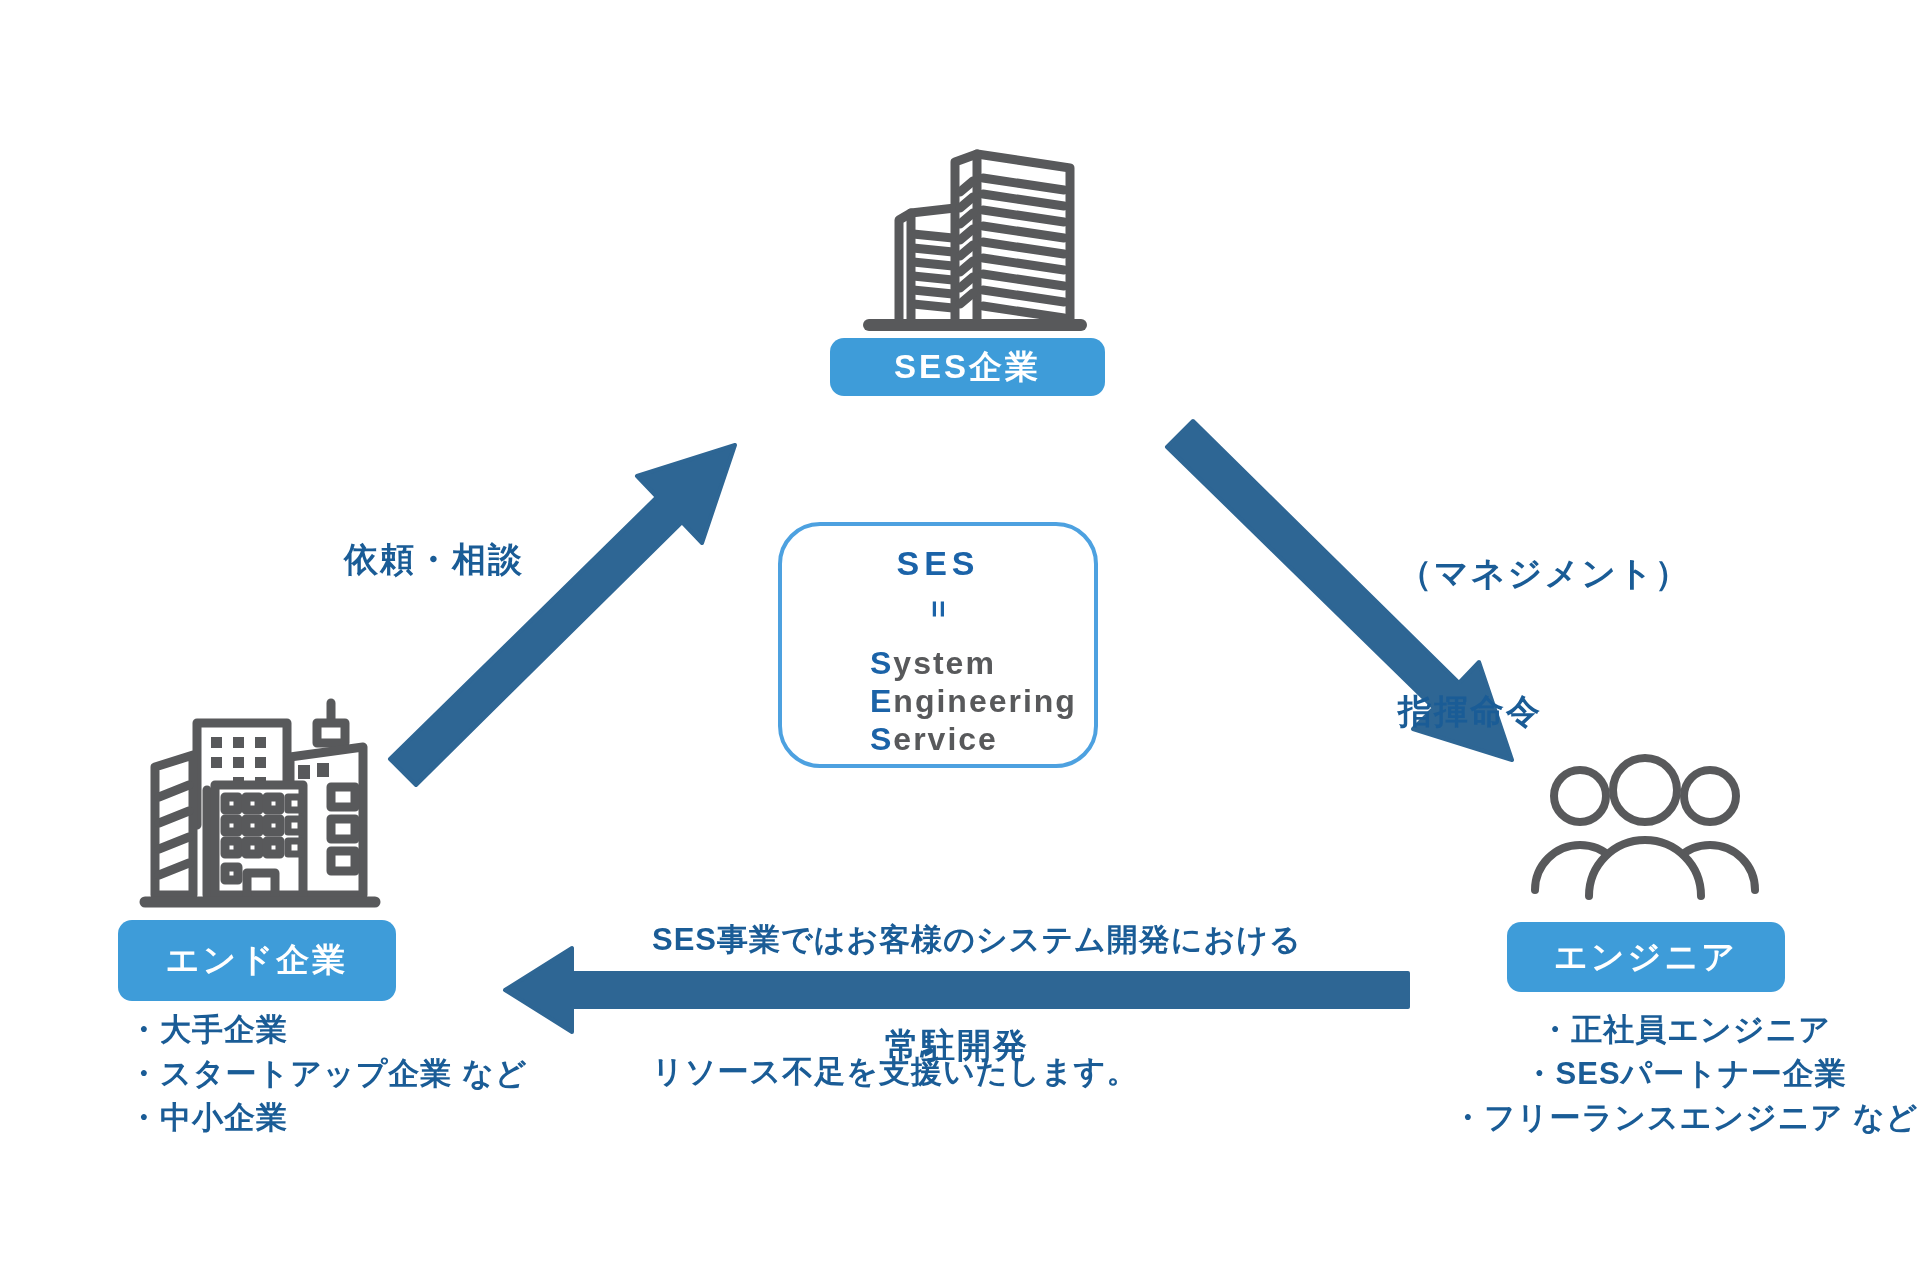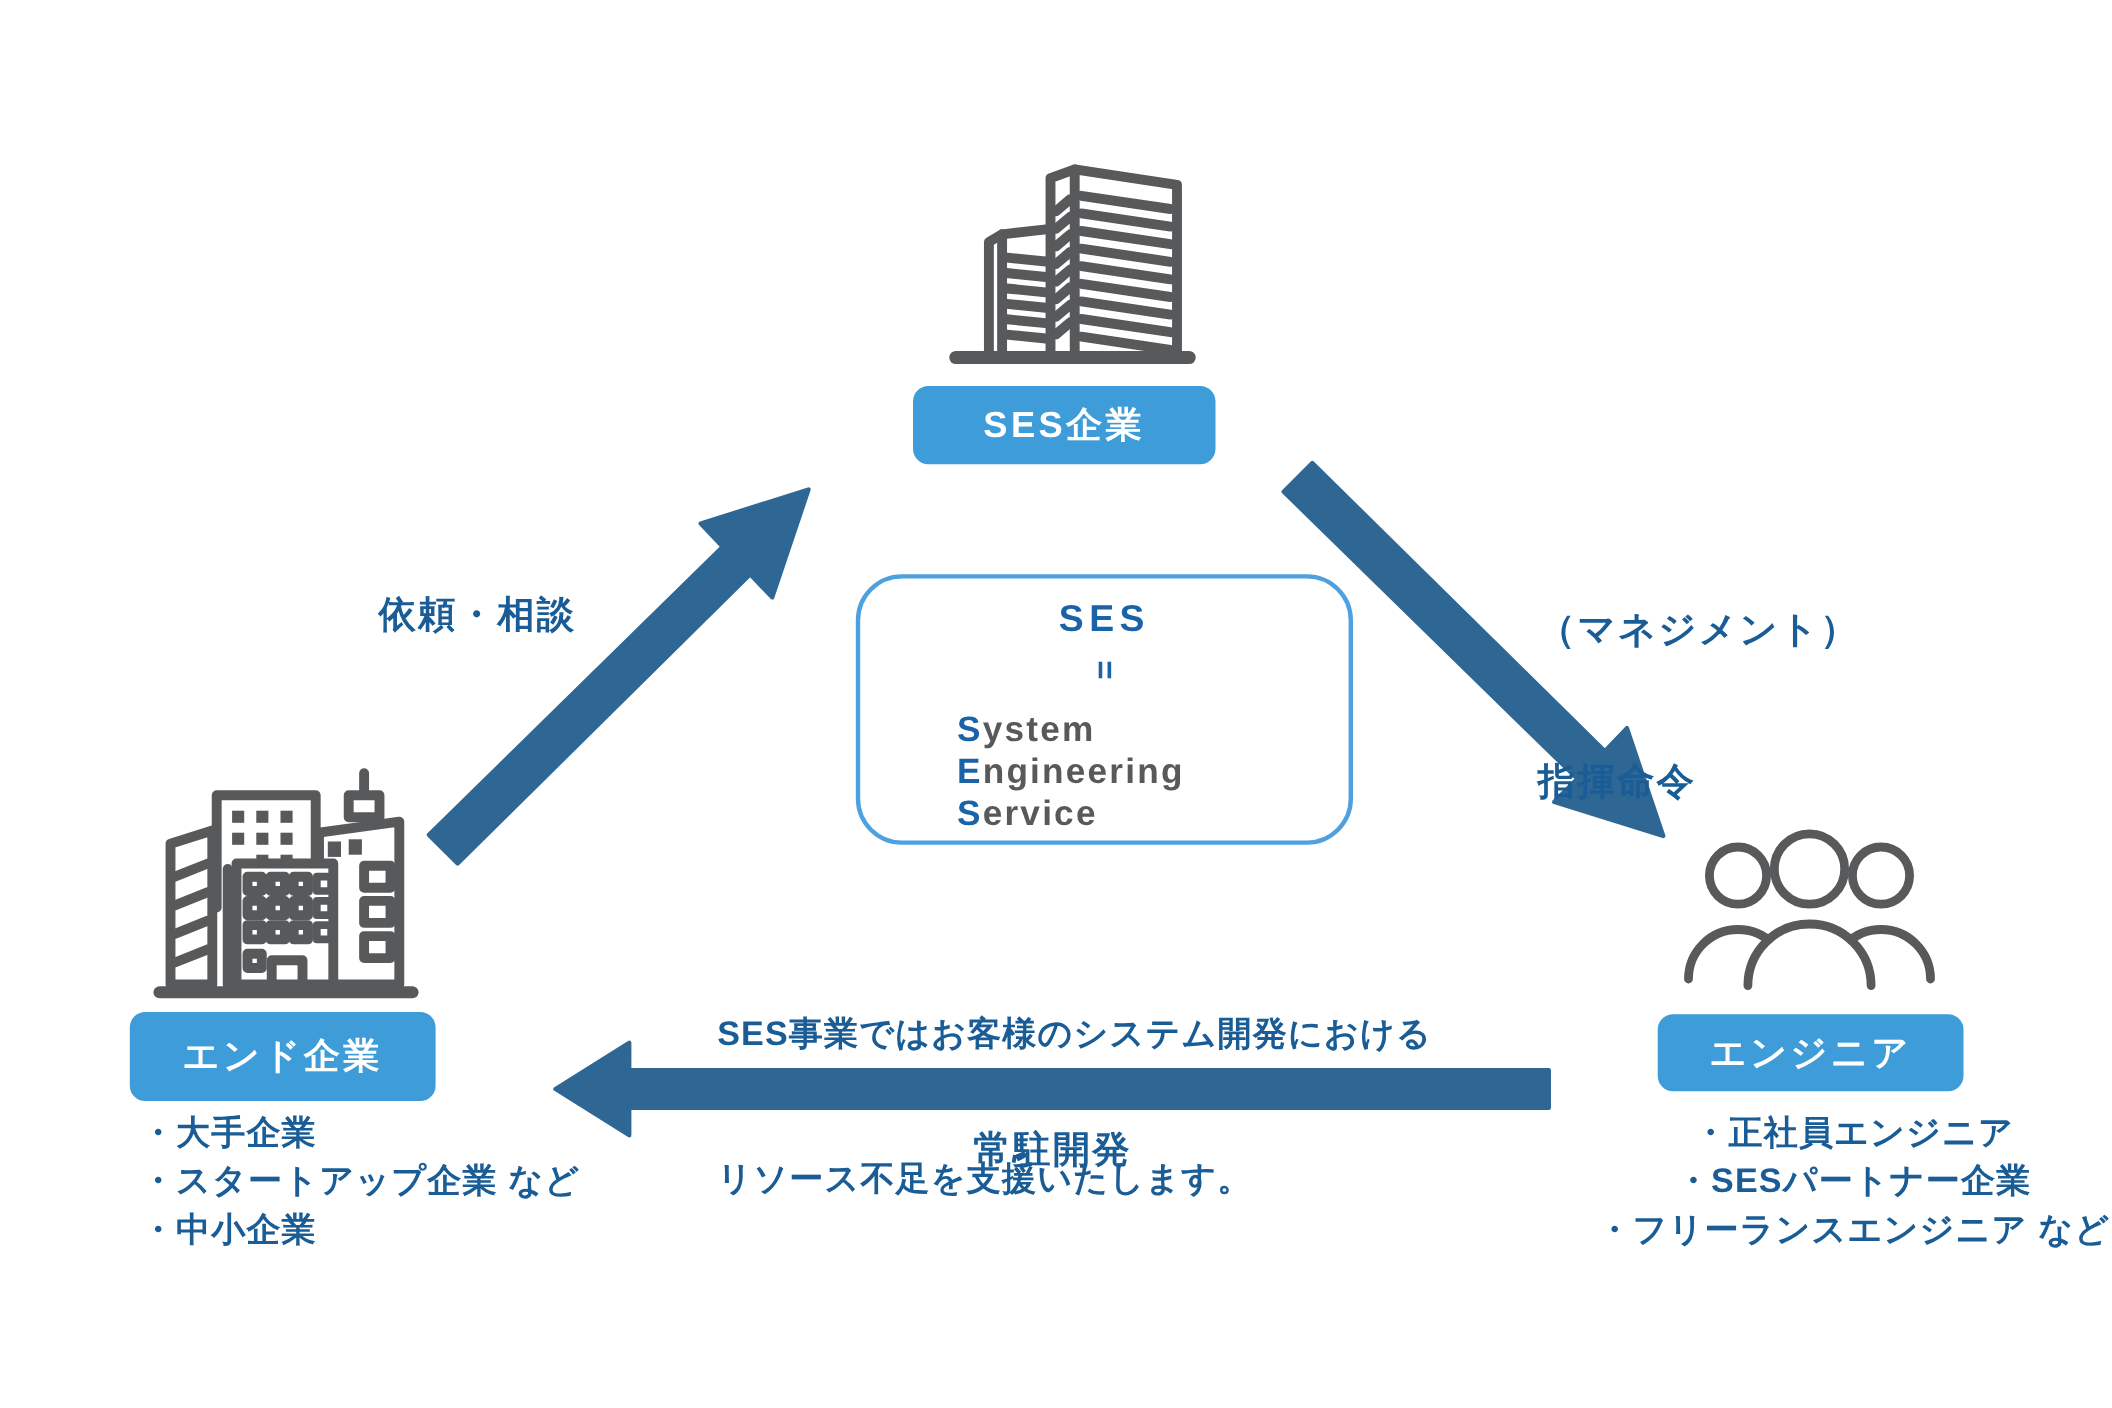--- a/index.html
+++ b/index.html
@@ -24,21 +24,21 @@
     position:absolute;color:#1A5C96;font-weight:bold;font-size:31px;
     letter-spacing:1px;line-height:44px;white-space:pre;
   }
 
   
   .blist{position:absolute;color:#1A5C96;font-weight:bold;font-size:31px;line-height:44px;letter-spacing:1px;}
   .blist div{white-space:pre;}
 
   
   .ses-box{
-    position:absolute;left:778px;top:522px;width:452px;height:246px;
+    position:absolute;left:778px;top:522px;width:320px;height:246px;
     border:4px solid #4DA1E0;border-radius:42px;background:#ffffff;box-sizing:border-box;
   }
   .ses-box .ses-title{
     position:absolute;top:18px;left:0;width:100%;text-align:center;
     color:#1B63A8;font-weight:bold;font-size:34px;letter-spacing:5px;
   }
   .ses-box .equals{
     position:absolute;top:66px;left:0;width:100%;text-align:center;
     color:#1B63A8;font-weight:bold;font-size:30px;
   }
@@ -70,21 +70,21 @@
     <path d="M58,116 L98,120 M58,130 L98,134 M58,144 L98,148 M58,158 L98,162 M58,172 L98,176 M58,186 L98,190"></path>
 
     <path d="M100,205 V44 L122,36 L215,50 V205"></path>
     <path d="M122,36 V205"></path>
     <path d="M128,60 L209,72 M128,76 L209,88 M128,92 L209,104 M128,108 L209,120 M128,124 L209,136 M128,140 L209,152 M128,156 L209,168 M128,172 L209,184 M128,188 L209,200"></path>
     <path d="M105,74 L118,63 M105,90 L118,79 M105,106 L118,95 M105,122 L118,111 M105,138 L118,127 M105,154 L118,143 M105,170 L118,159 M105,186 L118,175"></path>
 
     <path d="M14,207 H226" stroke-width="12"></path>
   </svg>
 
-  <div class="entity-label" style="left:830px;top:351px;width:275px;height:71px;">
+  <div class="entity-label" style="left:830px;top:338px;width:275px;height:58px;">
     <span>SES企業</span>
   </div>
 
   <div class="ses-box">
     <div class="ses-title">SES</div>
     <div class="equals">
       <span>=</span>
     </div>
     <div class="words">
       <div><span class="initial">S</span><span>ystem</span></div>

